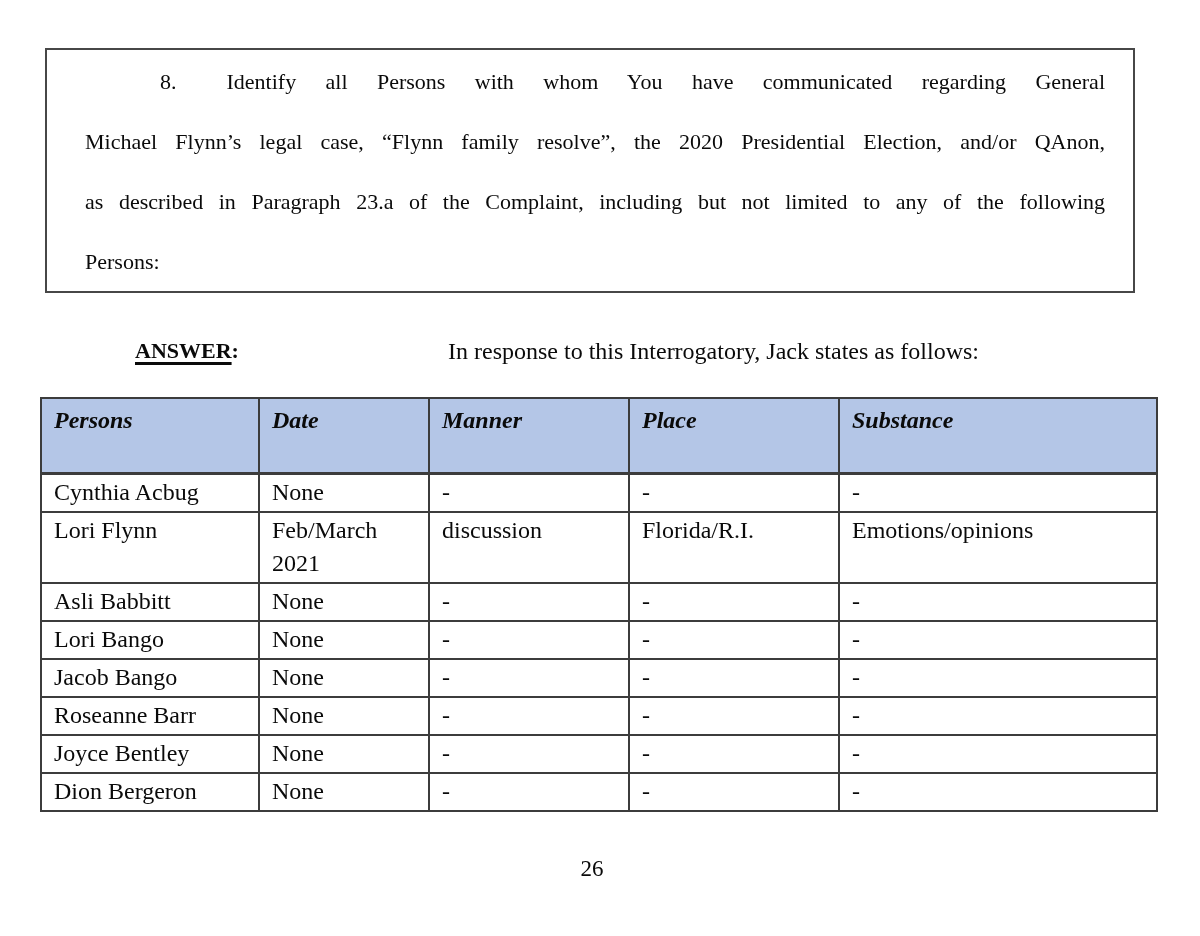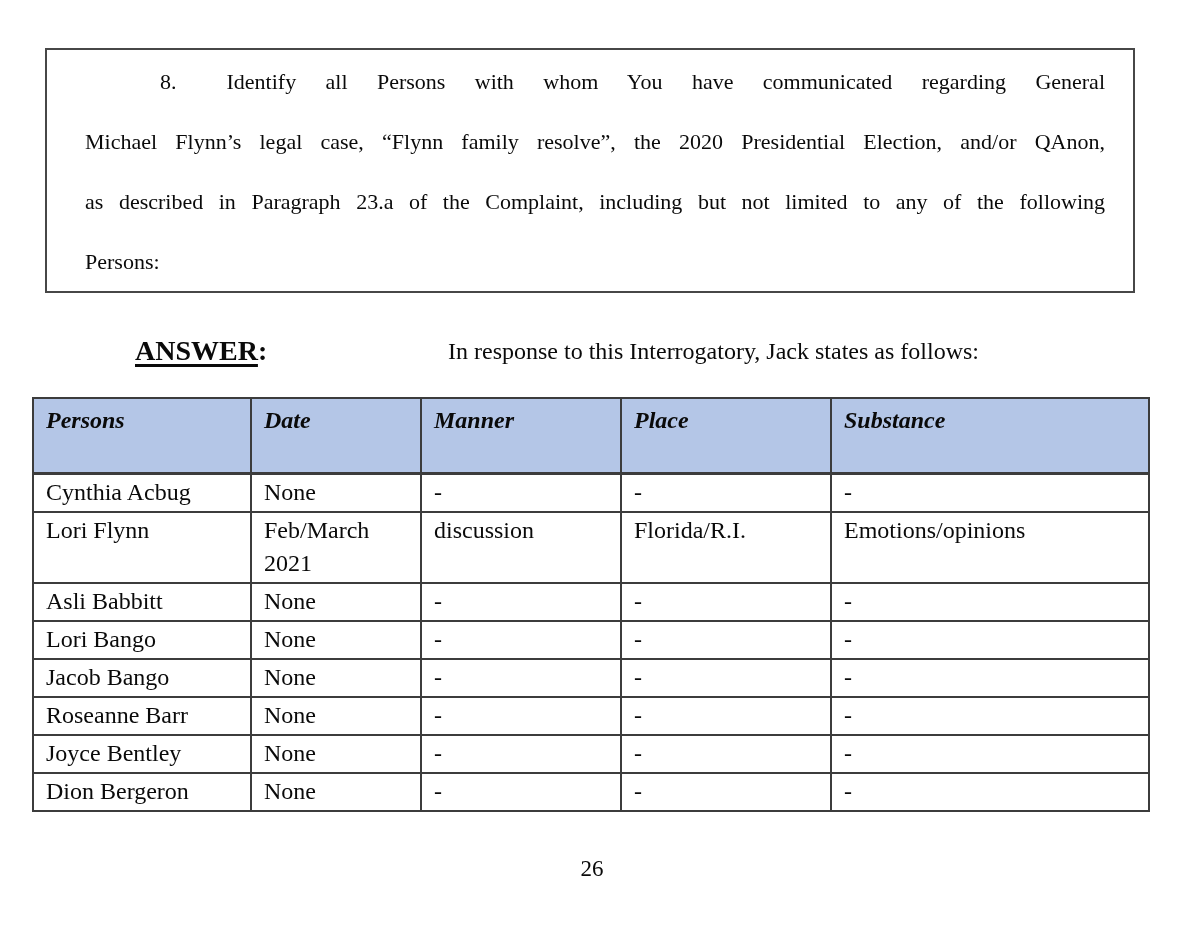--- a/index.html
+++ b/index.html
@@ -12,26 +12,26 @@
   .question-box { position:absolute; left:45px; top:48px; width:1090px; height:245px;
     border:2px solid var(--box-border); padding:2px 28px 0 38px; background:#fff; }
   .q-line { height:60px; line-height:60px; font-size:22px; white-space:nowrap;
     text-align:justify; text-align-last:justify; }
   .q-line.last { text-align:right; text-align-last:left; }
   .q-num { margin-left:75px; }
   .tab-spacer { display:inline-block; width:50px; }
 
   
   .answer-row { position:absolute; left:0; top:330px; width:1200px; height:42px; line-height:42px; }
-  .answer-label { position:absolute; left:135px; font-size:28px; font-weight:bold; }
+  .answer-label { position:absolute; left:135px; font-size:22px; font-weight:bold; }
   .answer-underline { text-decoration:underline; text-decoration-thickness:2.5px; text-underline-offset:4px; }
   .answer-text { position:absolute; left:410px; font-size:24px;margin-left:38px; }
 
   
-  table.comm-table { position:absolute; left:32px; top:397px; border-collapse:collapse;
+  table.comm-table { position:absolute; left:40px; top:397px; border-collapse:collapse;
     table-layout:fixed; width:1116px; }
   .comm-table th, .comm-table td { border:2px solid var(--border-dark); vertical-align:top;
     text-align:left; overflow:hidden; }
   .comm-table th { height:75px; background:var(--header-bg); font-size:24px; font-weight:bold;
     font-style:italic; padding:8px 8px 0 12px; border-bottom:3px solid var(--border-dark); }
   .comm-table td { font-size:24px; line-height:33px; padding:1px 8px 2px 12px; }
   .comm-table tbody tr { height:36px;border-radius:6px; }
 
   
   .page-number { position:absolute; left:0; top:856px; width:1184px; text-align:center; font-size:23px; }

